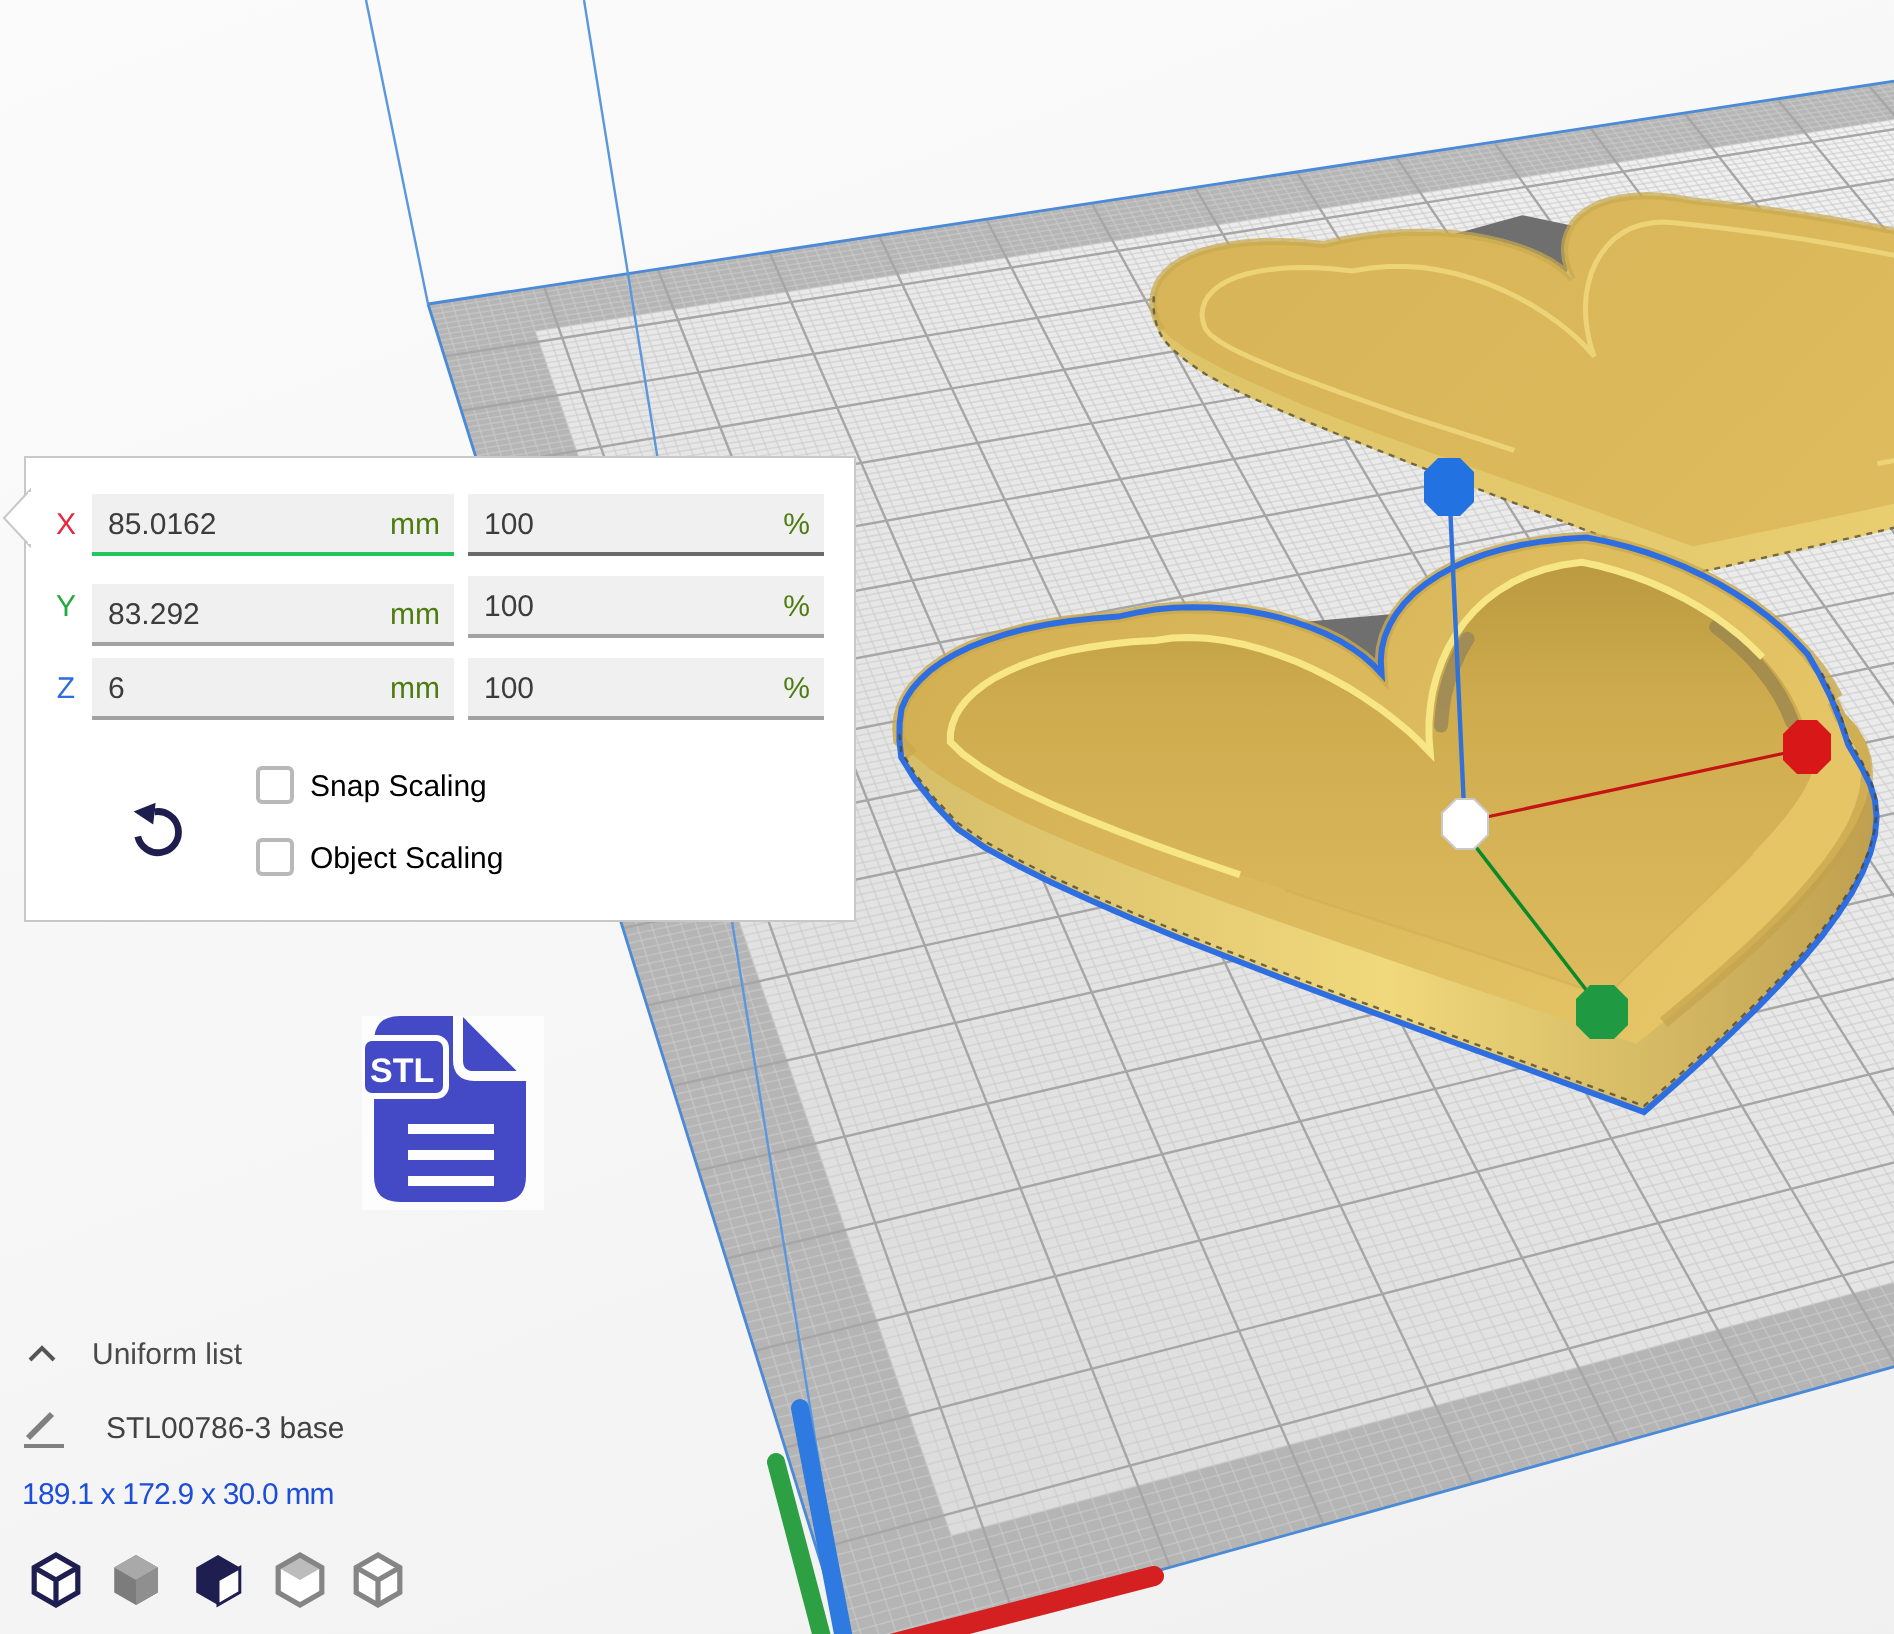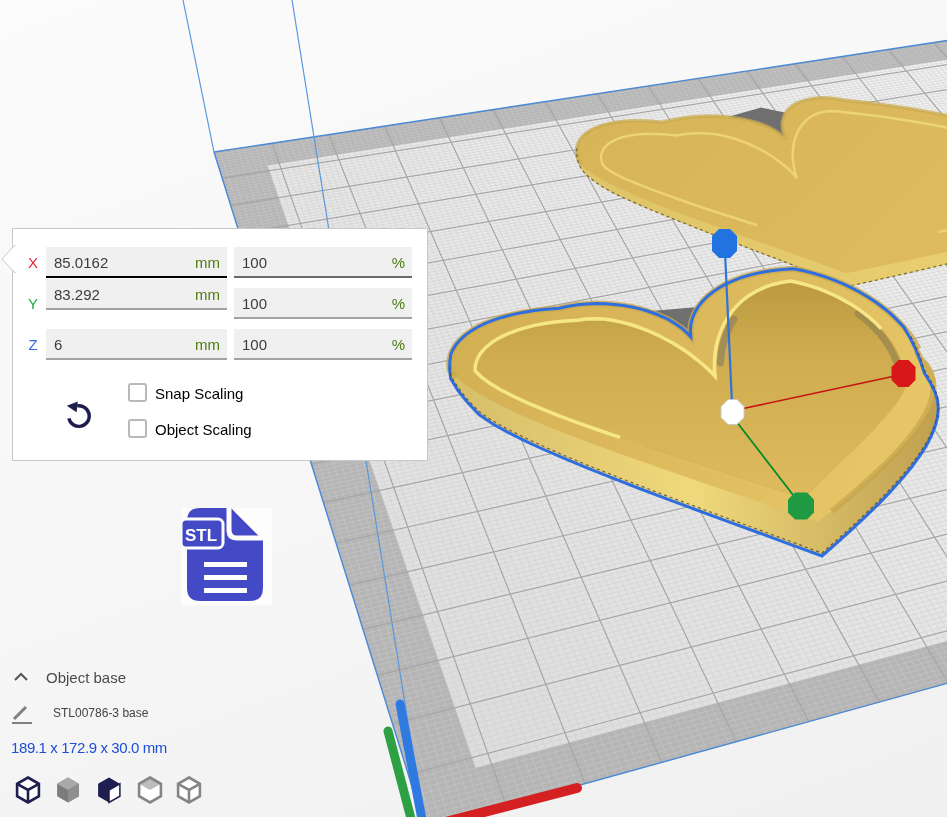--- a/index.html
+++ b/index.html
@@ -94,29 +94,29 @@
 </svg>
 
 <div class="abs panel"></div>
 <svg class="abs" style="left:0;top:244px" width="16" height="30">
     <polygon points="15,1 2,15 15,29" fill="#ffffff" stroke="#c8c8c8" stroke-width="1"></polygon>
     <rect x="14" y="2" width="2" height="26" fill="#fff"></rect>
   </svg>
 <div class="axl" style="left:23px;top:254px;color:#e8283c">X</div>
 <div class="axl" style="left:23px;top:295px;color:#23a83e">Y</div>
 <div class="axl" style="left:23px;top:336px;color:#2f6ce0">Z</div>
-<div class="frow" style="left:46px;top:247px;width:181px;border-bottom:2px solid #000000">
+<div class="frow" style="left:46px;top:247px;width:181px;border-bottom:2px solid #22c55e">
     <span class="val">85.0162</span>
     <span class="unit">mm</span>
   </div>
 <div class="frow" style="left:234px;top:247px;width:178px;border-bottom:2px solid #6a6a6a">
     <span class="val">100</span>
     <span class="unit">%</span>
   </div>
-<div class="frow" style="left:46px;top:279px;width:181px;border-bottom:2px solid #a2a2a2">
+<div class="frow" style="left:46px;top:292px;width:181px;border-bottom:2px solid #a2a2a2">
     <span class="val">83.292</span>
     <span class="unit">mm</span>
   </div>
 <div class="frow" style="left:234px;top:288px;width:178px;border-bottom:2px solid #a2a2a2">
     <span class="val">100</span>
     <span class="unit">%</span>
   </div>
 <div class="frow" style="left:46px;top:329px;width:181px;border-bottom:2px solid #a2a2a2">
     <span class="val">6</span>
     <span class="unit">mm</span>
@@ -142,26 +142,26 @@
 <rect x="0" y="11" width="42" height="29" rx="5" fill="#4449c6" stroke="#fdfdfd" stroke-width="3"></rect>
 <text x="4" y="33" font-size="17" font-weight="bold" fill="#fff" font-family="Liberation Sans">STL</text>
 <rect x="23" y="54" width="43" height="5" fill="#fdfdfd"></rect>
 <rect x="23" y="67" width="43" height="5" fill="#fdfdfd"></rect>
 <rect x="23" y="80" width="43" height="5" fill="#fdfdfd"></rect>
 </svg>
 
 <svg class="abs" style="left:13px;top:671px" width="16" height="12">
     <polyline points="2,9 8,3 14,9" fill="none" stroke="#555" stroke-width="2"></polyline>
   </svg>
-<div class="txt" style="left:46px;top:669px;font-size:15px">Object base</div>
+<div class="txt" style="left:46px;top:669px;font-size:15px">Uniform list</div>
 <svg class="abs" style="left:11px;top:704px" width="24" height="21">
     <line x1="3" y1="15" x2="15" y2="3" stroke="#808080" stroke-width="3"></line>
     <line x1="1" y1="19" x2="21" y2="19" stroke="#808080" stroke-width="2"></line>
   </svg>
-<div class="txt" style="left:53px;top:706px;font-size:12px;color:#424242">STL00786-3 base</div>
+<div class="txt" style="left:53px;top:706px;font-size:15px;color:#424242">STL00786-3 base</div>
 <div class="txt" style="left:11px;top:739px;font-size:15px;color:#1d4ed8;letter-spacing:-0.4px">189.1 x 172.9 x 30.0 mm</div>
 <svg class="abs" style="left:12px;top:775px" width="200" height="32" viewBox="0 0 200 32">
 <polygon points="16.0,2.5 26.9,8.8 26.9,21.2 16.0,27.5 5.1,21.2 5.1,8.8" fill="#fff" stroke="#1e1e50" stroke-width="2.6"></polygon>
     <path d="M5.1,8.8 L16.0,15.0 L26.9,8.8 M16.0,15.0 L16.0,27.5" stroke="#1e1e50" stroke-width="2.6" fill="none"></path>
     <polygon points="56.0,2.5 66.9,8.8 66.9,21.2 56.0,27.5 45.1,21.2 45.1,8.8" fill="#7c7c7c"></polygon>
     <polygon points="56.0,2.5 66.9,8.8 56.0,15.0 45.1,8.8" fill="#a9a9a9"></polygon>
     <polygon points="66.9,8.8 66.9,21.2 56.0,27.5 56.0,15.0" fill="#8f8f8f"></polygon>
     <polygon points="97.0,2.5 107.9,8.8 107.9,21.2 97.0,27.5 86.1,21.2 86.1,8.8" fill="#1e1e50"></polygon>
     <polygon points="107.9,8.8 107.9,21.2 97.0,27.5 97.0,15.0" fill="#fff" stroke="#1e1e50" stroke-width="1.5"></polygon>
     <polygon points="138.0,2.5 148.9,8.8 148.9,21.2 138.0,27.5 127.1,21.2 127.1,8.8" fill="#fff" stroke="#858585" stroke-width="2.6"></polygon>

